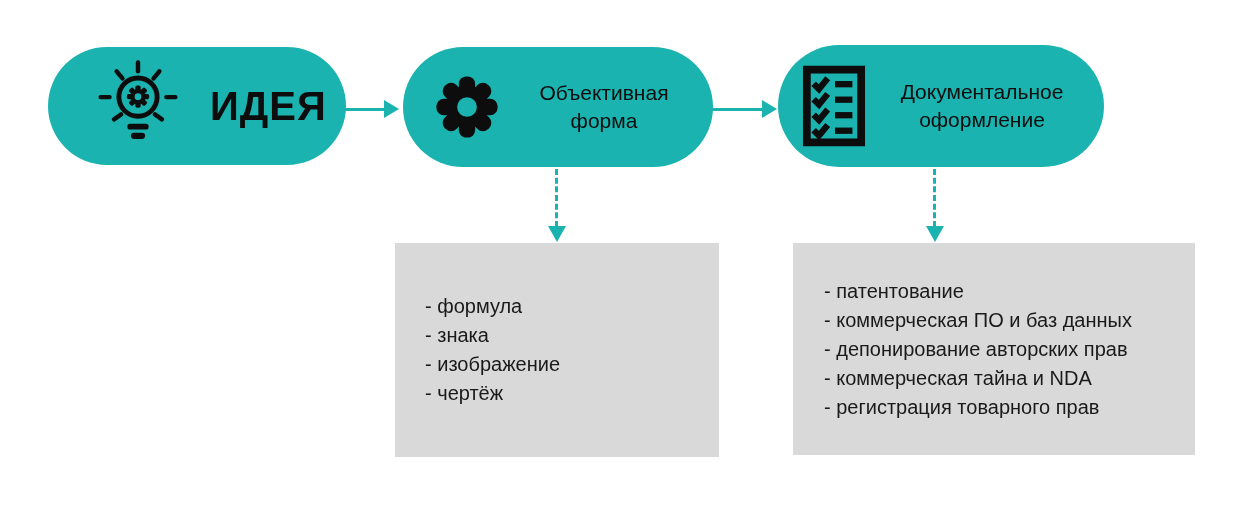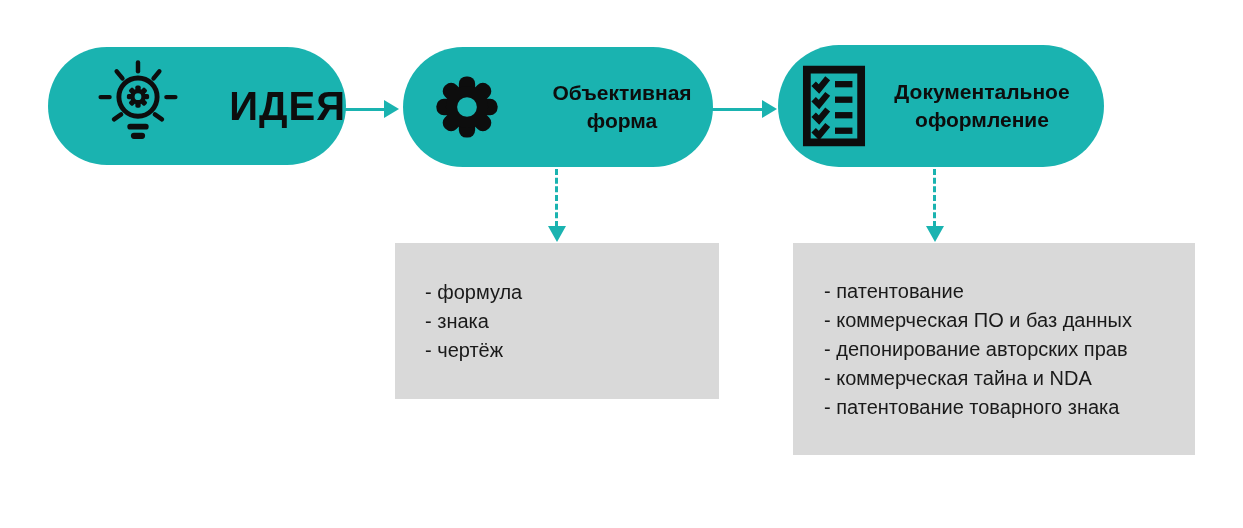--- a/index.html
+++ b/index.html
@@ -7,25 +7,25 @@
   body { margin: 0; background: #ffffff; }
   .canvas {
     position: relative; width: 1243px; height: 528px;
     background: #ffffff; overflow: hidden;
     font-family: "Liberation Sans", sans-serif; color: var(--ink);
   }
   .pill {
     position: absolute; background: var(--teal);
     display: flex; align-items: center;
   }
-  #pill-idea { left: 48px; top: 47px; width: 298px; height: 118px; border-radius: 59px; padding-left: 50px; gap: 20px; justify-content: space-between; }
+  #pill-idea { left: 48px; top: 47px; width: 298px; height: 118px; border-radius: 59px; padding-left: 50px; gap: 32px; }
   #pill-form { left: 403px; top: 47px; width: 310px; height: 120px; border-radius: 60px; padding-left: 30px; gap: 10px; }
   #pill-doc  { left: 778px; top: 45px; width: 326px; height: 122px; border-radius: 61px; padding-left: 24px; gap: 10px; }
   .idea-label { font-size: 40px; font-weight: 700; letter-spacing: 1px; }
-  .pill-label-wrap { flex: 1; display: flex; justify-content: flex-end; padding-right: 16px; font-weight: bold; }
+  .pill-label-wrap { flex: 1; display: flex; justify-content: center; padding-right: 16px; }
   .pill-label { font-size: 21px; line-height: 1.32; text-align: center; }
   #pill-form .pill-label { max-width: 150px; }
   #pill-doc  .pill-label { max-width: 215px; }
 
   .icon-box { flex: 0 0 auto; display: flex; align-items: center; justify-content: center; }
 
   .h-line { position: absolute; height: 3px; background: var(--teal); }
   .h-head { position: absolute; width: 0; height: 0;
             border-top: 9px solid transparent; border-bottom: 9px solid transparent;
             border-left: 15px solid var(--teal); }
@@ -41,21 +41,21 @@
   #dash1 { left: 555px; top: 169px; height: 58px; }
   #dash1-head { left: 548px; top: 226px; }
   #dash2 { left: 933px; top: 169px; height: 58px; }
   #dash2-head { left: 926px; top: 226px; }
 
   .details-box {
     position: absolute; background: var(--box-gray);
     display: flex; flex-direction: column; justify-content: center;
     font-size: 20px; line-height: 29px; color: #1a1a1a;
   }
-  #box-form { left: 395px; top: 243px; width: 324px; height: 156px; padding-left: 30px; }
+  #box-form { left: 395px; top: 243px; width: 324px; height: 214px; padding-left: 30px; }
   #box-doc  { left: 769px; top: 243px; width: 402px; height: 212px; padding-left: 31px; margin-left: 24px; }
 </style>
 </head>
 <body>
 
 <div class="canvas">
 
   <div class="pill" id="pill-idea">
     <span class="icon-box">
       <svg width="80" height="98" viewBox="0 0 90 104" fill="none">
@@ -132,24 +132,25 @@
   </div>
 
   <div class="v-dash" id="dash1"></div>
   <div class="v-head" id="dash1-head"></div>
   <div class="v-dash" id="dash2"></div>
   <div class="v-head" id="dash2-head"></div>
 
   <div class="details-box" id="box-form">
     <div>- формула</div>
     <div>- знака</div>
+    <div>- изображение</div>
     <div>- чертёж</div>
   </div>
 
   <div class="details-box" id="box-doc">
     <div>- патентование</div>
     <div>- коммерческая ПО и баз данных</div>
     <div>- депонирование авторских прав</div>
     <div>- коммерческая тайна и NDA</div>
-    <div>- патентование товарного знака</div>
+    <div>- регистрация товарного прав</div>
   </div>
 
 </div>
 
 </body></html>

